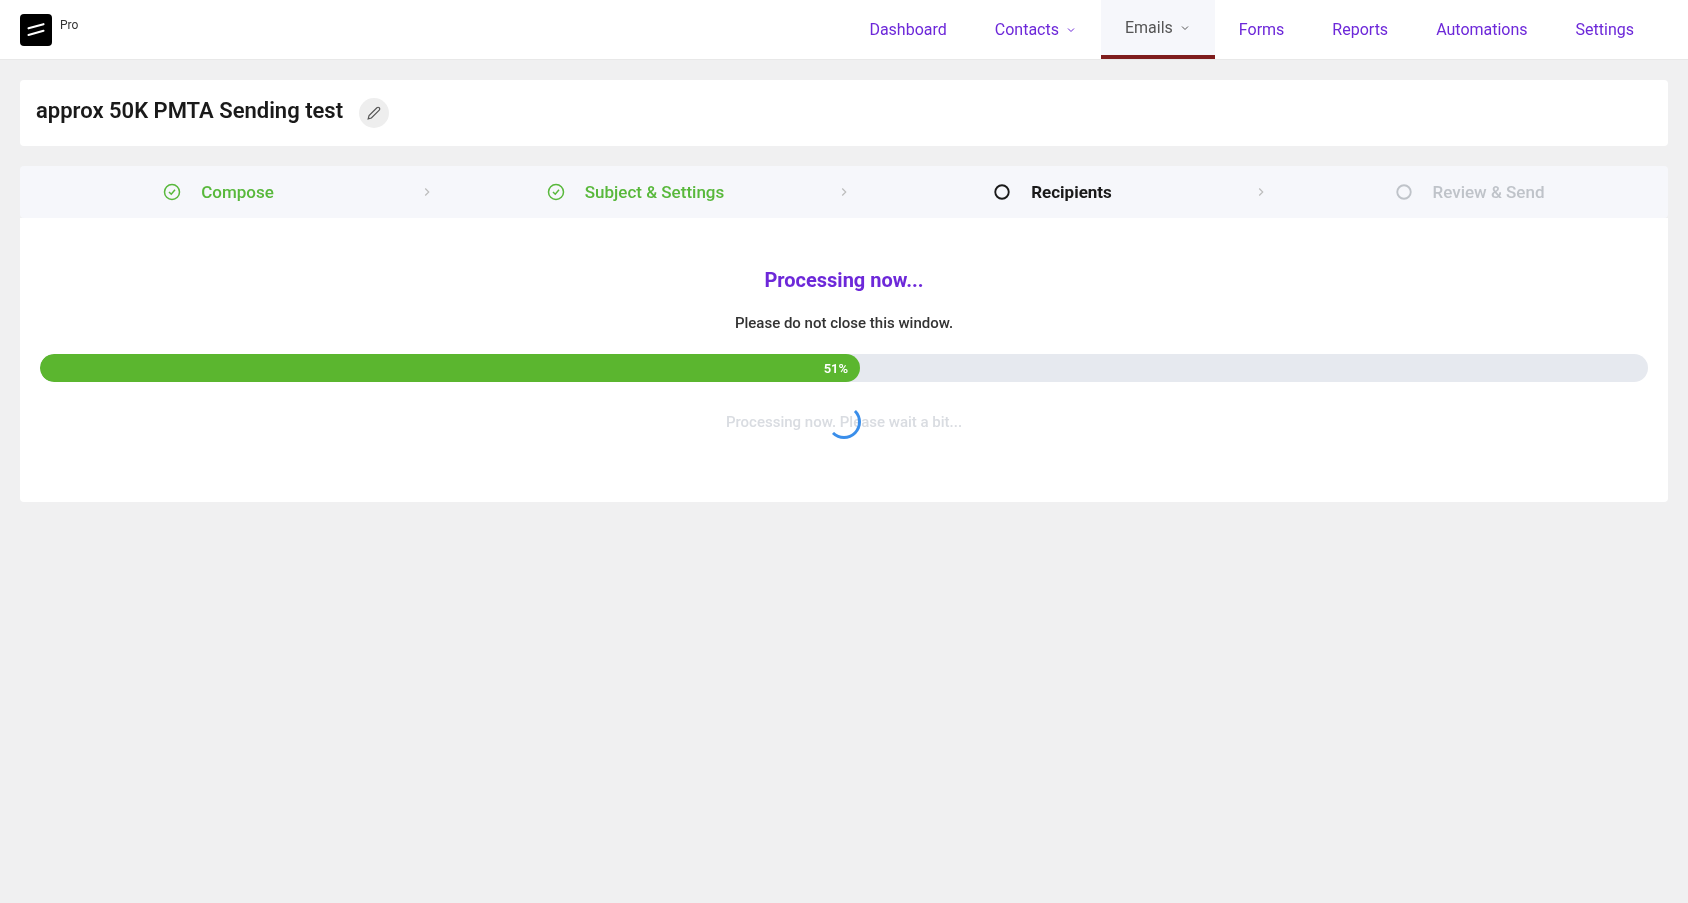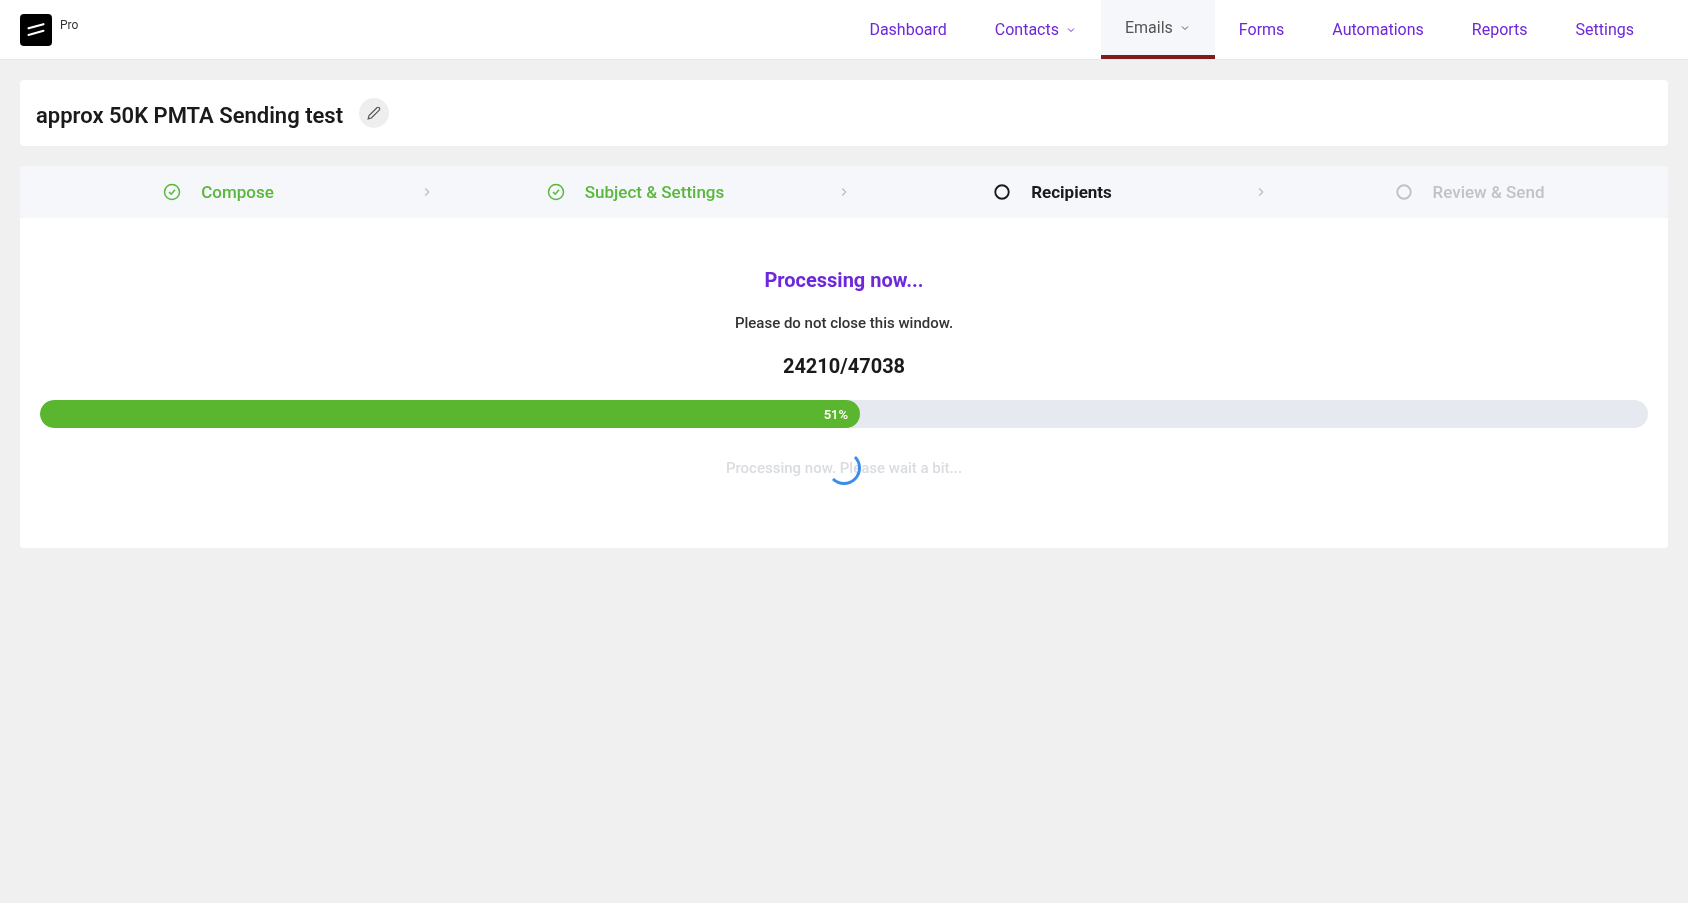--- a/index.html
+++ b/index.html
@@ -72,21 +72,21 @@
     .chevron-down {
       width: 12px;
       height: 12px;
     }
     
     .page-title-bar {
       background: #fff;
       margin: 20px 20px 0 20px;
       padding: 18px 16px;
       display: flex;
-      align-items: flex-end;
+      align-items: flex-start;
       gap: 16px;
       border-radius: 4px;
     }
     .page-title {
       font-size: 22px;
       font-weight: 600;
       color: #1a1a1a;
     }
     .edit-btn {
       width: 30px;
@@ -248,24 +248,24 @@
     <div class="nav-item active">
       <span>Emails</span>
       <svg class="chevron-down" viewBox="0 0 24 24" fill="none" stroke="currentColor" stroke-width="2">
           <polyline points="6 9 12 15 18 9"></polyline>
         </svg>
     </div>
     <div class="nav-item">
       <span>Forms</span>
     </div>
     <div class="nav-item">
+      <span>Reports</span>
+    </div>
+    <div class="nav-item">
       <span>Automations</span>
-    </div>
-    <div class="nav-item">
-      <span>Reports</span>
     </div>
     <div class="nav-item">
       <span>Settings</span>
     </div>
   </div>
 </div>
 
 <div class="page-title-bar">
   <span class="page-title">approx 50K PMTA Sending test</span>
   <div class="edit-btn">
@@ -323,21 +323,20 @@
           <circle cx="12" cy="12" r="9"></circle>
         </svg>
     </span>
     <span>Review &amp; Send</span>
   </div>
 </div>
 
 <div class="content">
   <div class="processing-title">Processing now...</div>
   <div class="processing-sub">Please do not close this window.</div>
-  <div class="counter">24210/47038</div>
   <div class="progress-outer">
     <div class="progress-inner" style="width:51%">
       <span>51%</span>
     </div>
   </div>
   <div class="wait-row">
     <span class="wait-text">Processing now. Please wait a bit...</span>
     <div class="spinner"></div>
   </div>
 </div>

